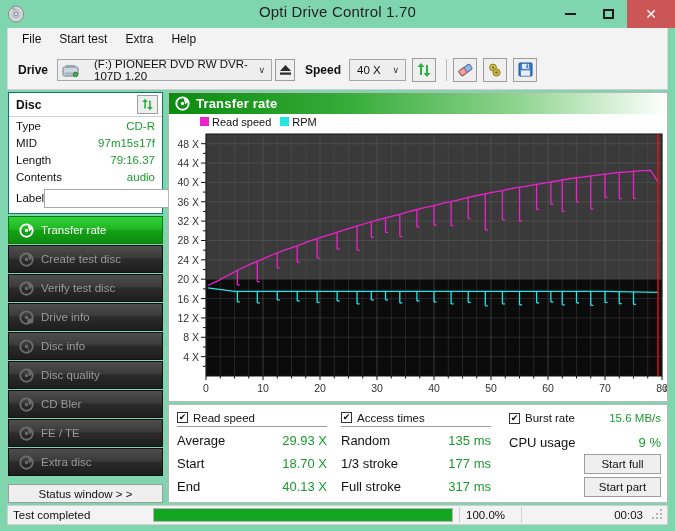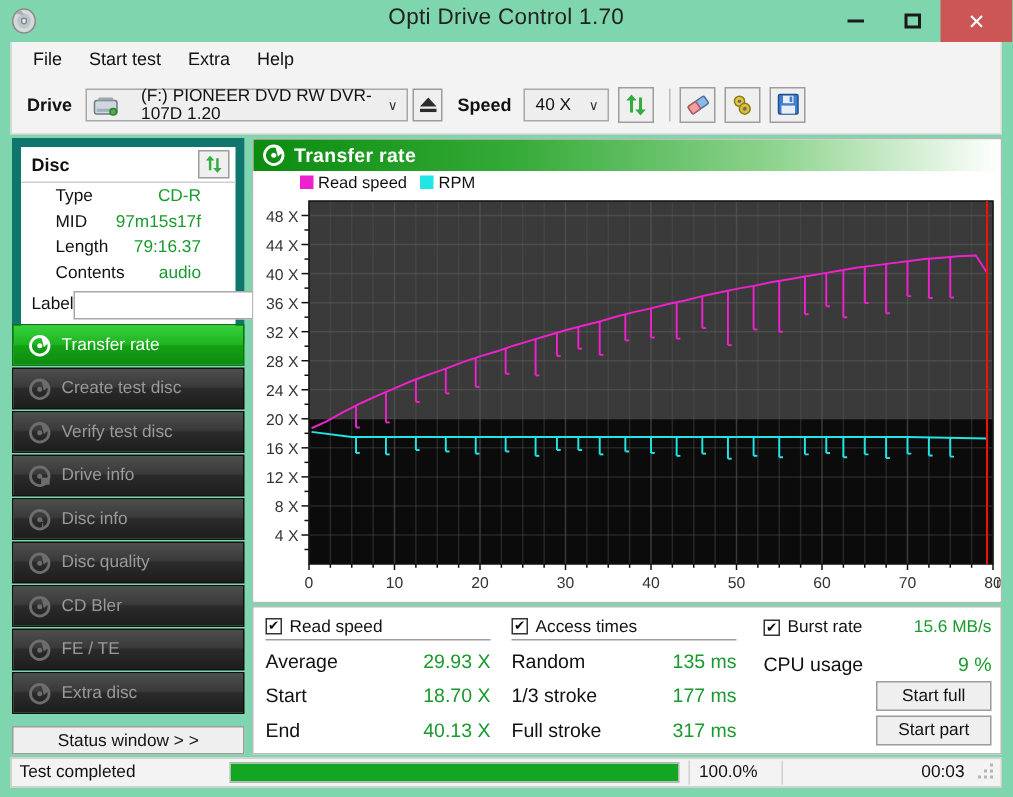--- a/index.html
+++ b/index.html
@@ -86,37 +86,37 @@
     display: flex; align-items: center; justify-content: center;
     margin-left: 6px;
   }
   .eject-btn { margin-left: 3px; width: 20px; height: 22px; }
   .tb-sep {
     width: 1px; height: 22px; background: #bbbbbb; margin-left: 10px;
   }
 
   
   .disc-panel {
-    position: absolute; left: 8px; top: 92px; width: 155px; height: 137px;
+    position: absolute; left: 8px; top: 92px; width: 155px; height: 122px;
     background: #ffffff;
-    border: 6px solid #0f766e;
+    border: 1px solid #0f766e;
   }
   .disc-header {
     height: 24px; border-bottom: 1px solid #d0d0d0;
     display: flex; align-items: center; position: relative;
   }
   .disc-header .t { font-size: 12px; font-weight: bold; color: #111; margin-left: 7px; }
   .disc-refresh {
     position: absolute; right: 4px; top: 2px;
     width: 21px; height: 19px; background: #efefef; border: 1px solid #9d9d9d;
     display: flex; align-items: center; justify-content: center;
   }
   .disc-row {
     display: flex; justify-content: space-between; align-items: center;
-    padding: 0 23px; height: 17px;
+    padding: 0 7px; height: 17px;
   }
   .disc-row .k { font-size: 11.5px; color: #111; }
   .disc-row .v { font-size: 11.5px; color: #1a9a2e; }
   .label-row {
     display: flex; align-items: center; padding: 0 5px; margin-top: 2px;
     height: 22px;
   }
   .label-row .k { font-size: 11.5px; color: #111; margin-left: 2px; width: 42px; }
   .label-input {
     flex: 1; height: 19px; background: #ffffff; border: 1px solid #a8a8a8;

